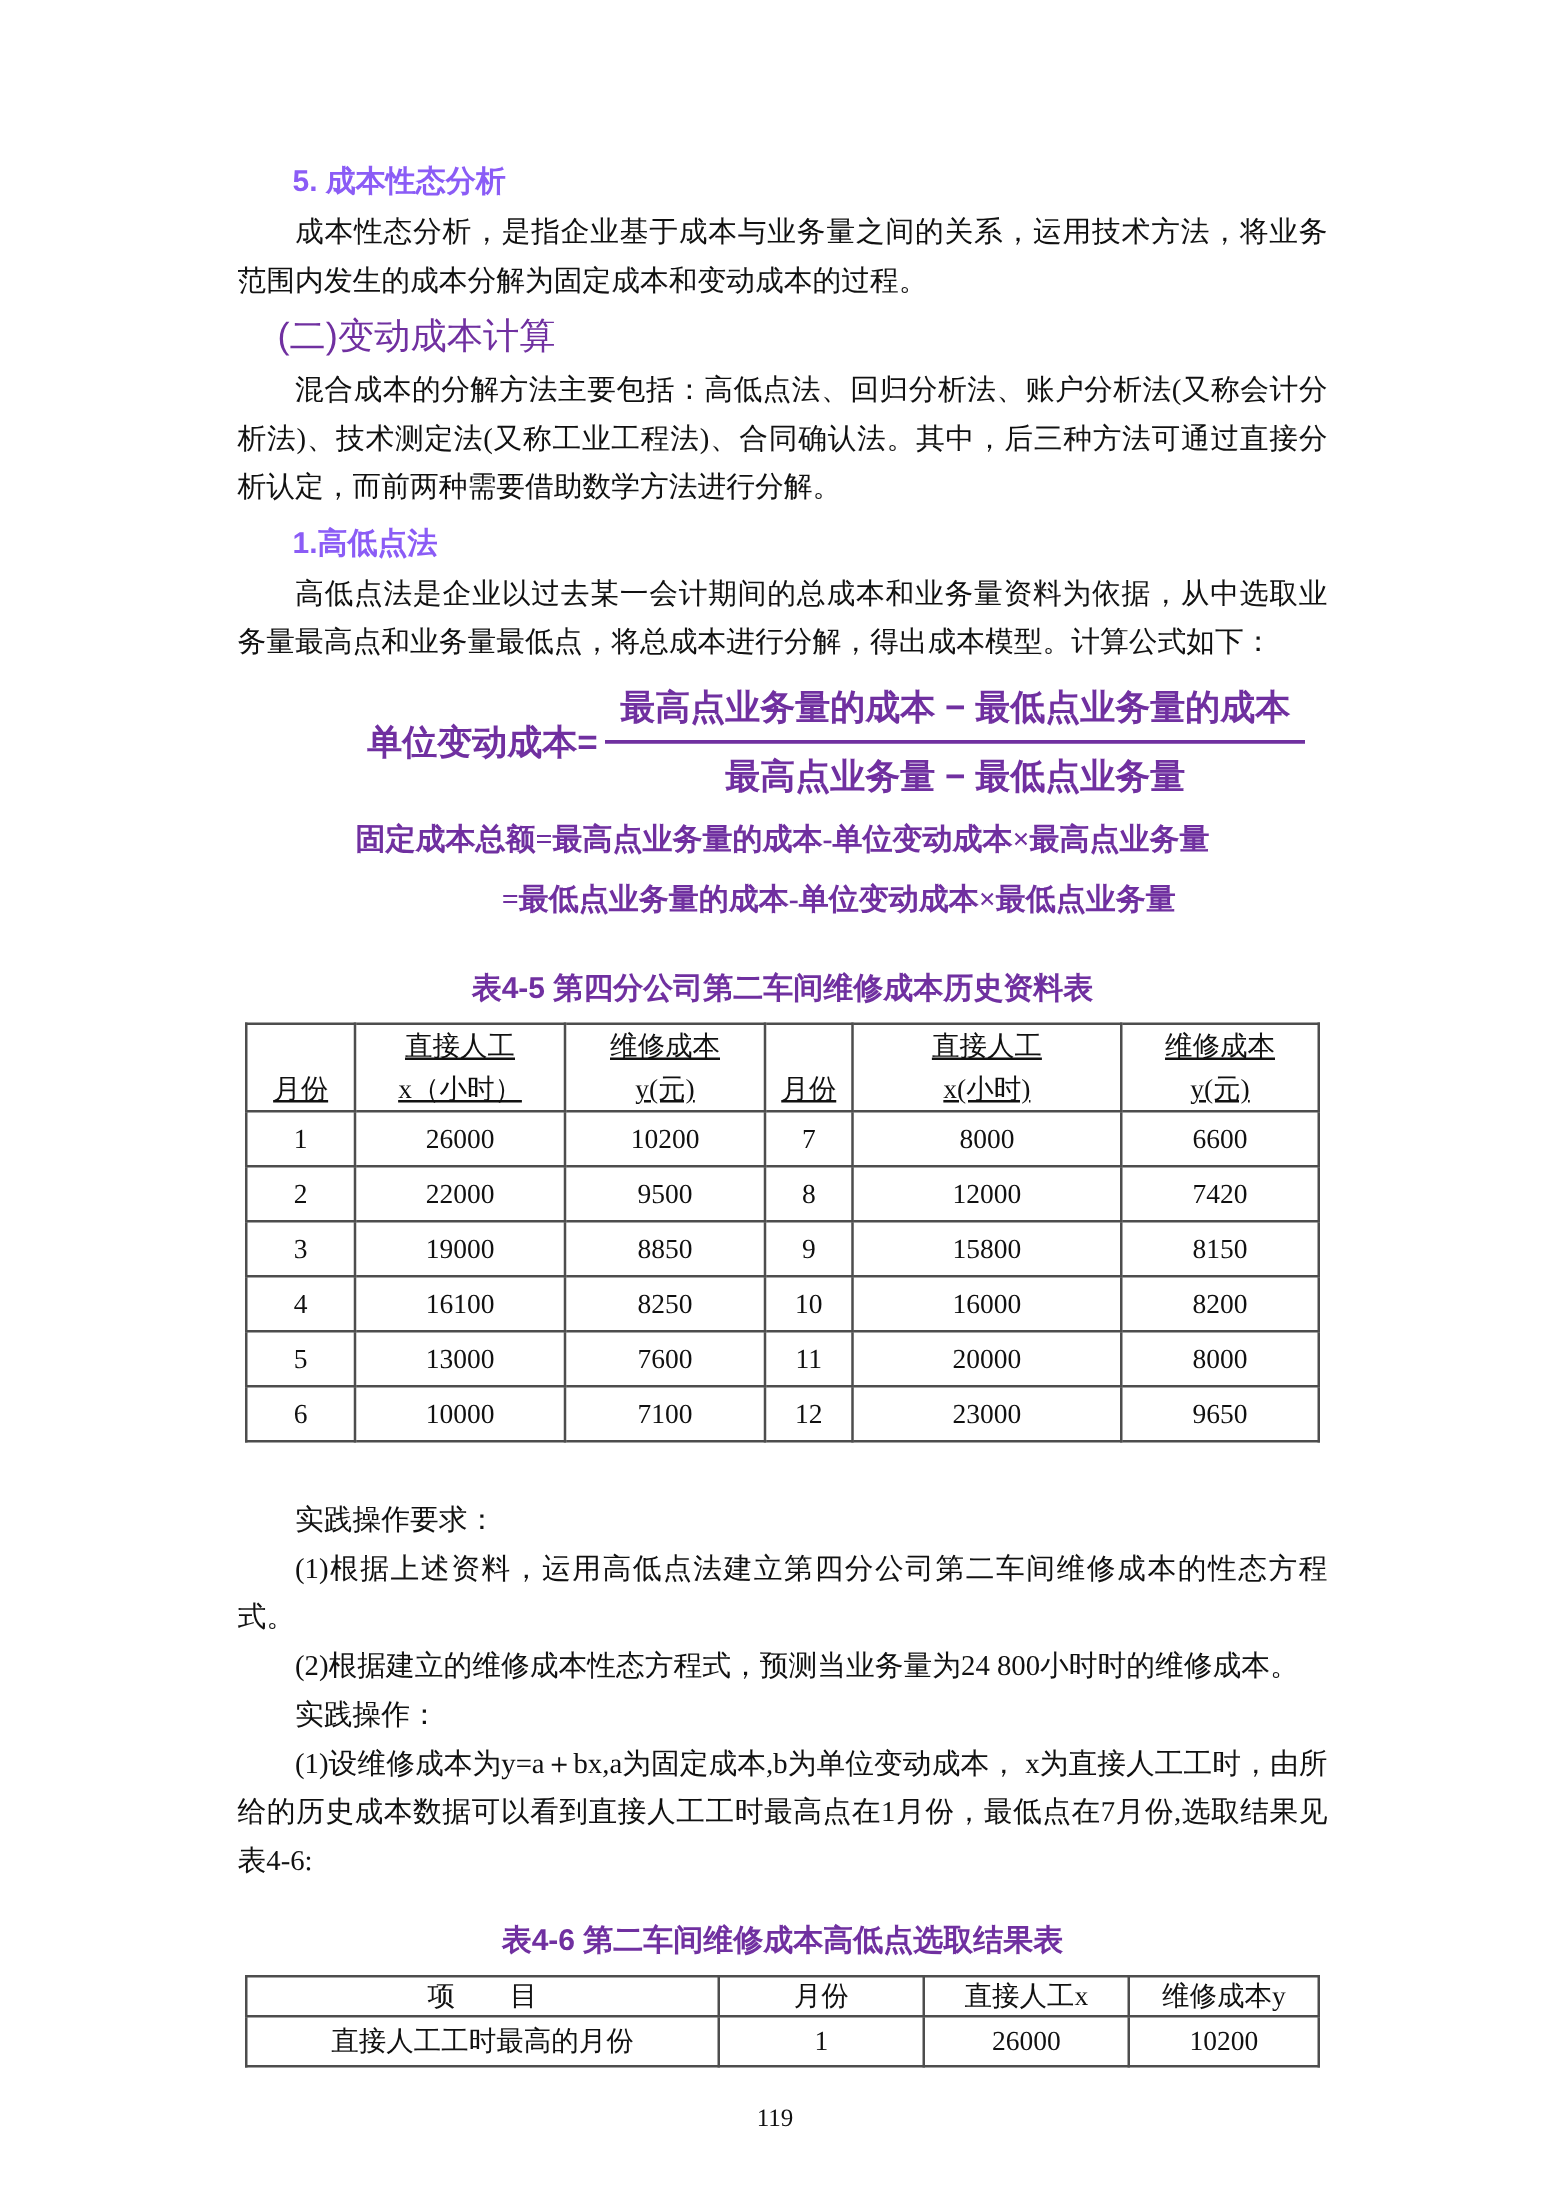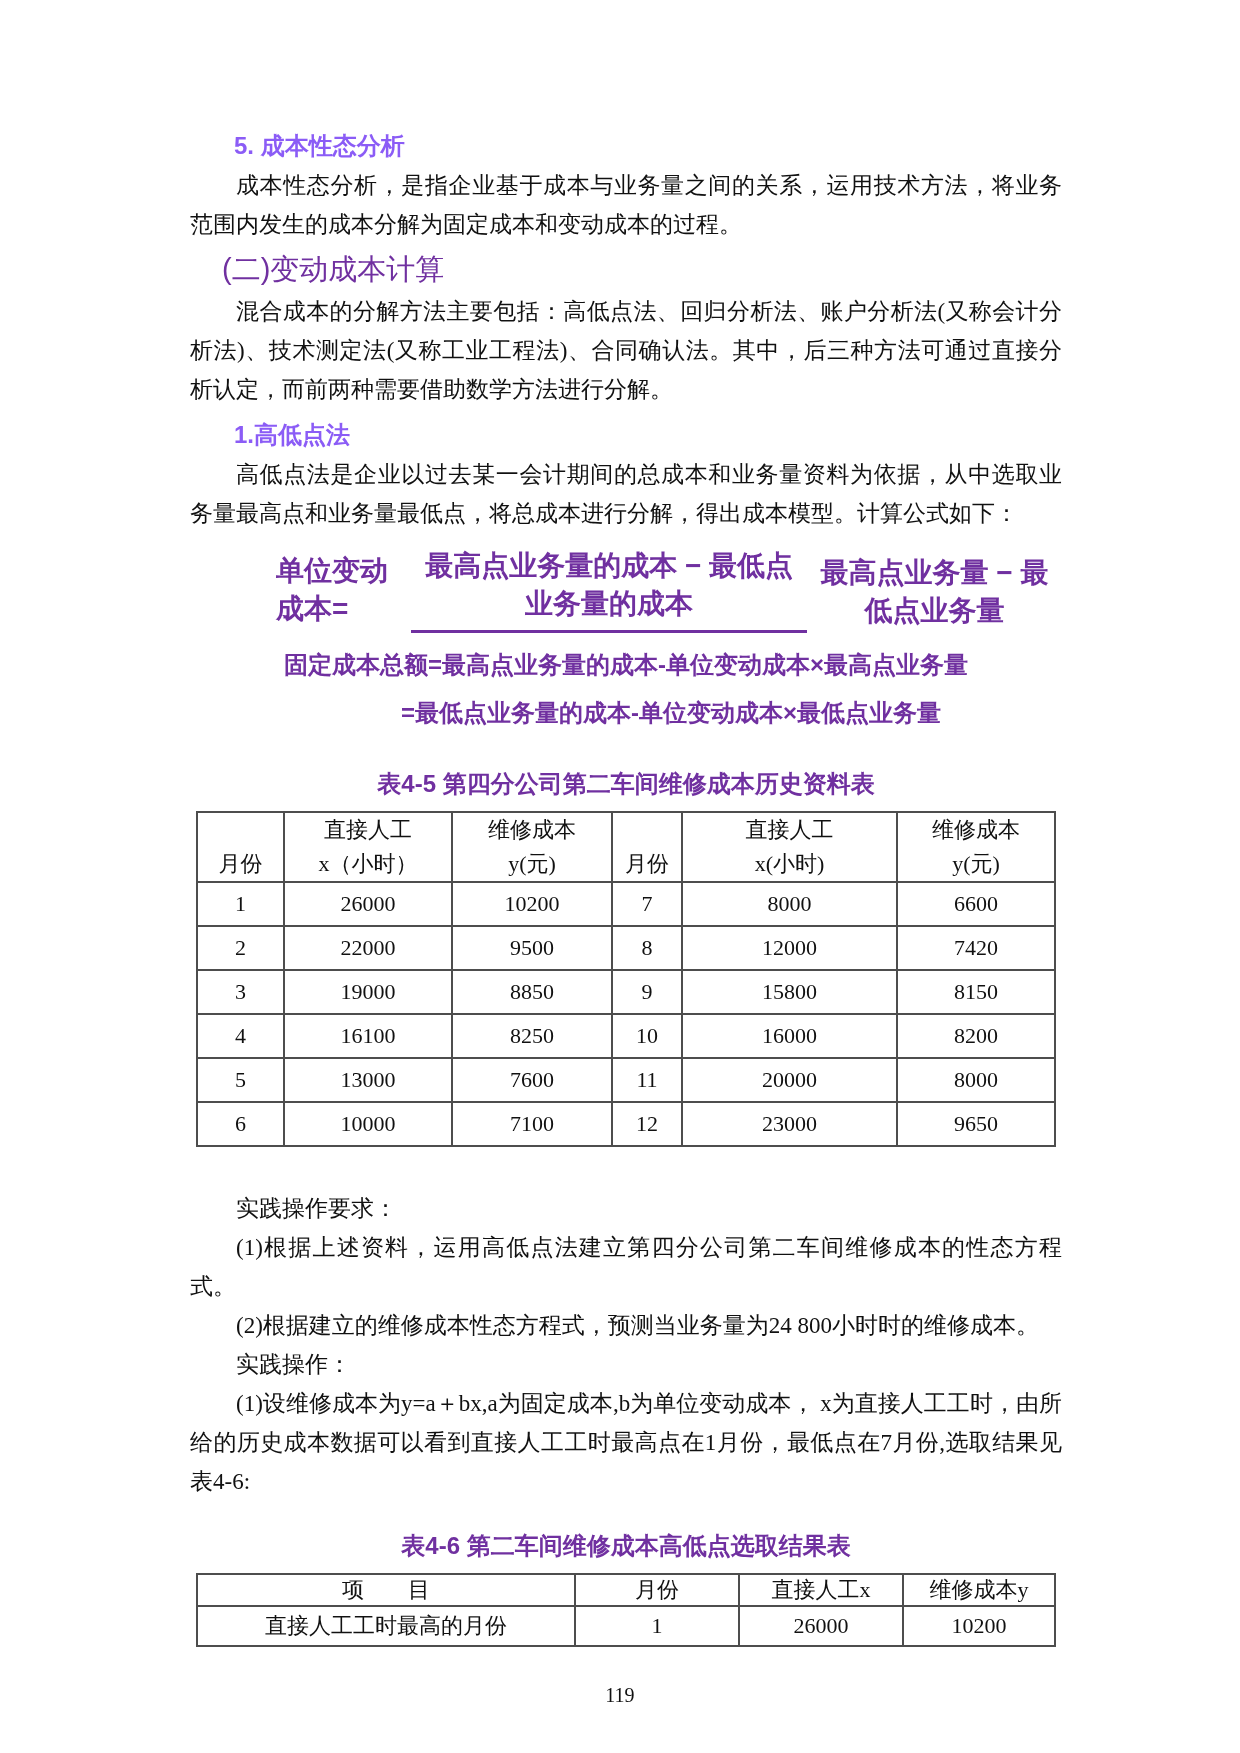--- a/index.html
+++ b/index.html
@@ -50,30 +50,30 @@
     align-items: center;
     padding-left: 86px;
     margin-top: 14px;
     color: #7030A0;
     font-family: "Liberation Sans", "DejaVu Sans", sans-serif;
     font-weight: bold;
     font-size: 28px;
   }
   .frac {
     display: inline-flex;
-    flex-direction: row;
+    flex-direction: column;
     text-align: center;
     margin-left: 6px;
   }
   .frac-num { padding: 0 12px 7px 12px; border-bottom: 3px solid #7030A0; }
   .frac-den { padding-top: 7px; }
   .formula-line {
     text-align: center;
     color: #7030A0;
-    font-family: Liberation Sans, sans-serif;
+    font-family: Liberation Serif, serif;
     font-weight: bold;
     font-size: 24px;
     line-height: 32px;
     margin-top: 16px;
   }
   .formula-line.offset-right { padding-left: 90px; }
   .table-caption {
     text-align: center;
     color: #7030A0;
     font-family: "Liberation Sans", "DejaVu Sans", sans-serif;
@@ -92,21 +92,21 @@
   }
   table.data th, table.data td {
     border: 2px solid #4d4d4d;
     text-align: center;
     vertical-align: middle;
     font-weight: normal;
     font-size: 22px;
     padding: 0 4px;
   }
   table.t45 td { height: 44px; }
-  table.t45 th { height: 56px; }
+  table.t45 th { height: 56px; text-decoration: underline; }
   .hl { display: block; line-height: 34px; min-height: 34px; }
   table.t46 th { height: 28px; }
   table.t46 td { height: 40px; }
   .req-block { margin-top: 42px; }
   .footer {
     position: absolute;
     left: 0;
     right: 0;
     bottom: 46px;
     text-align: center;

